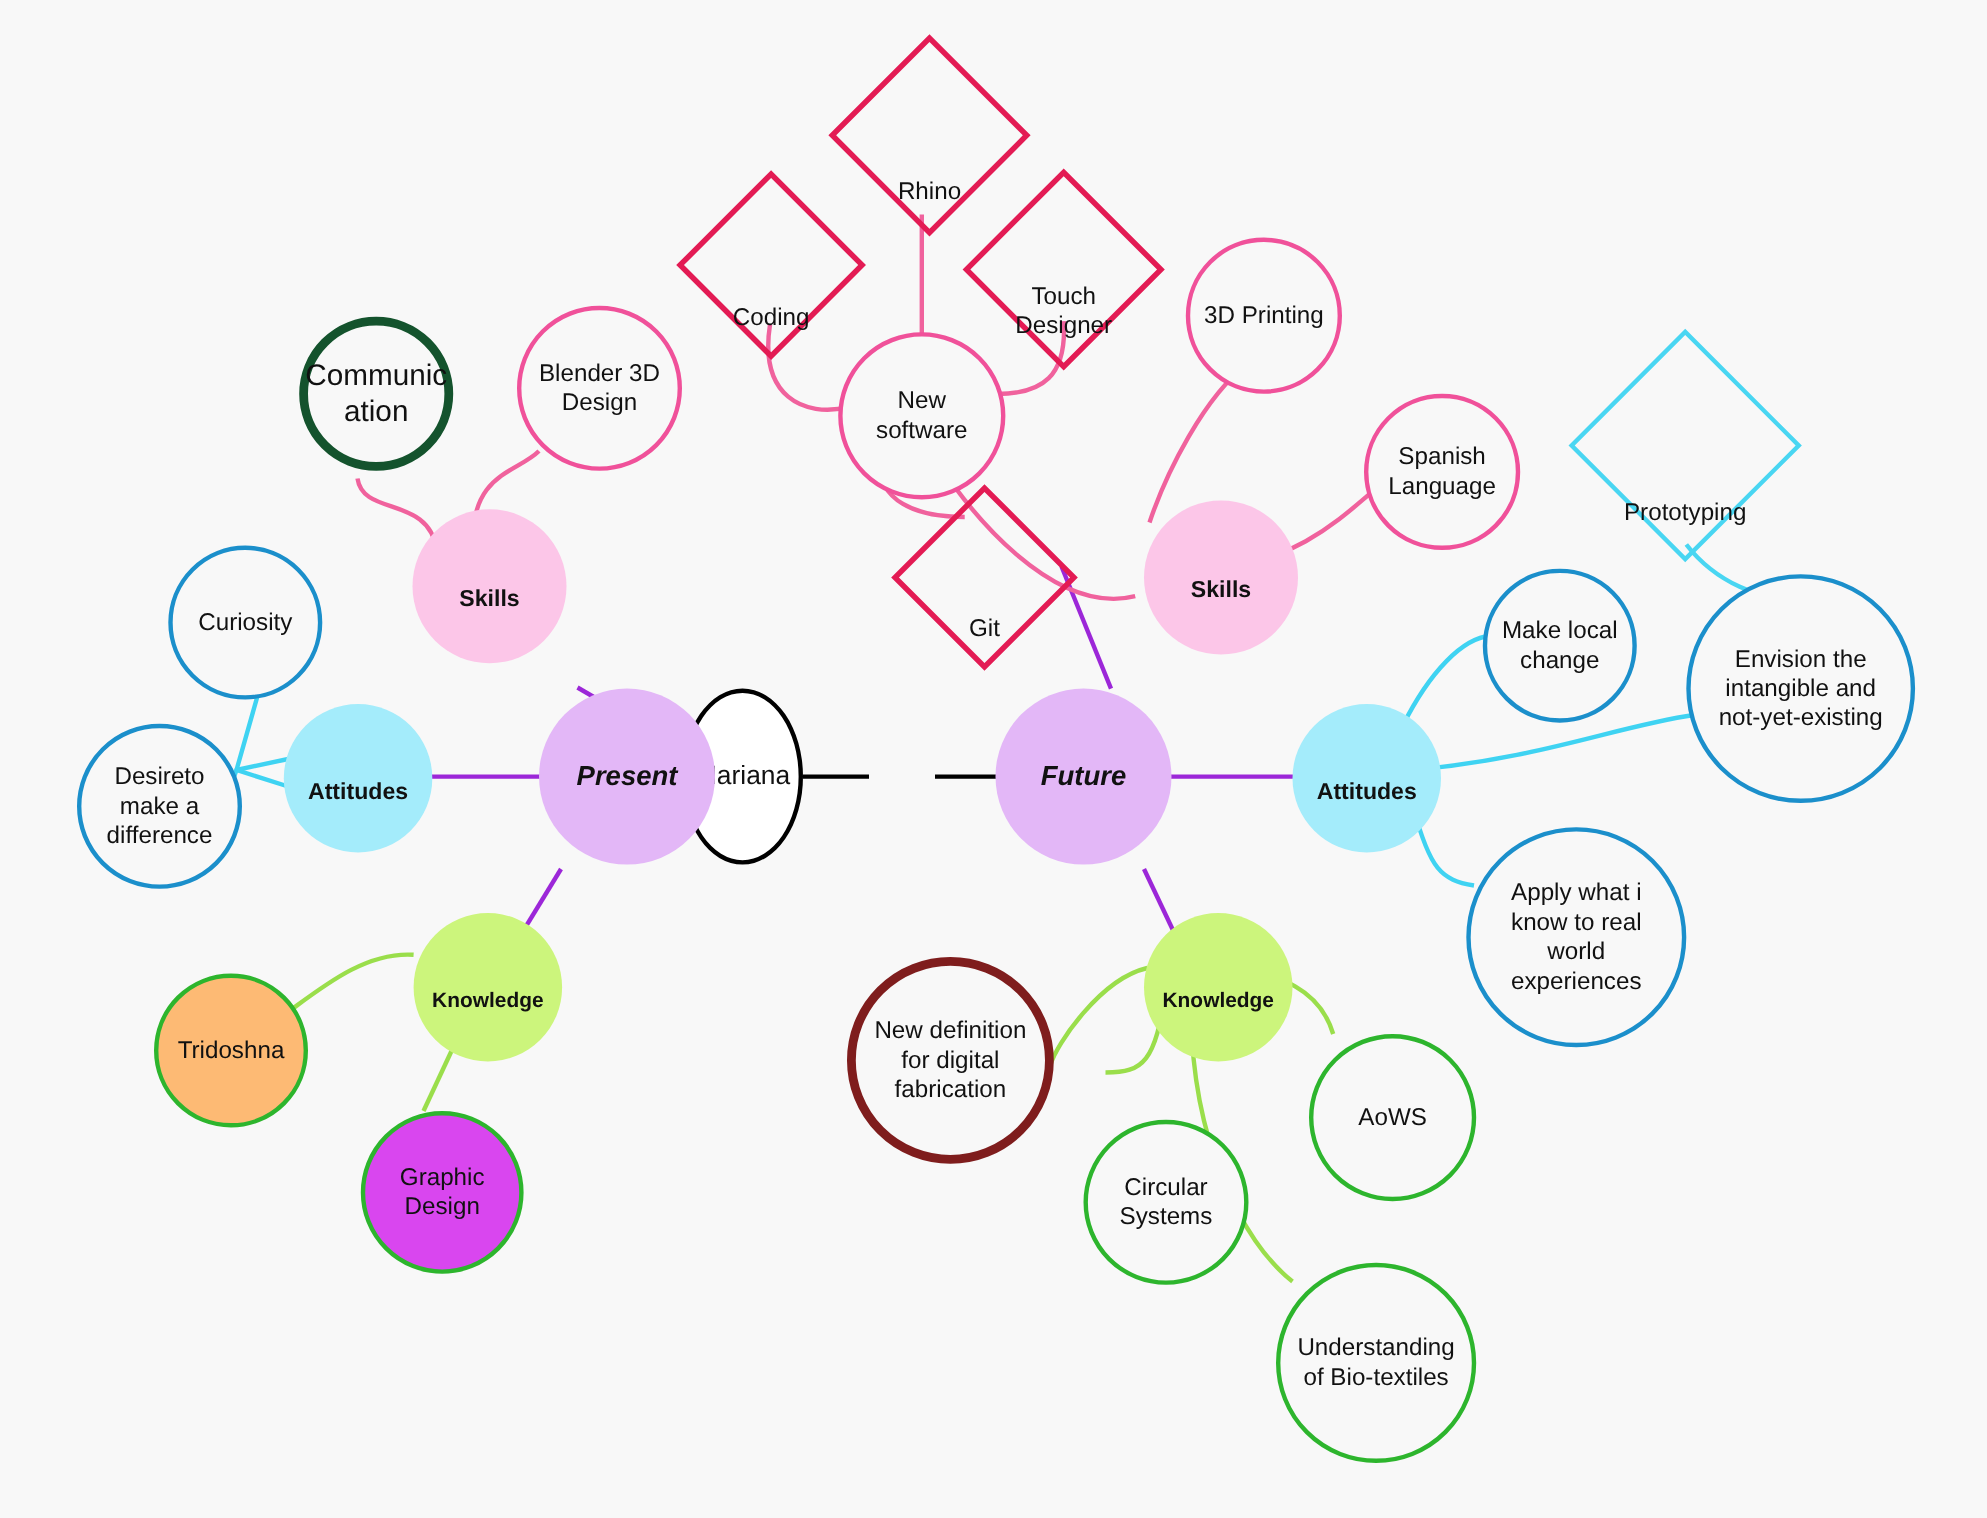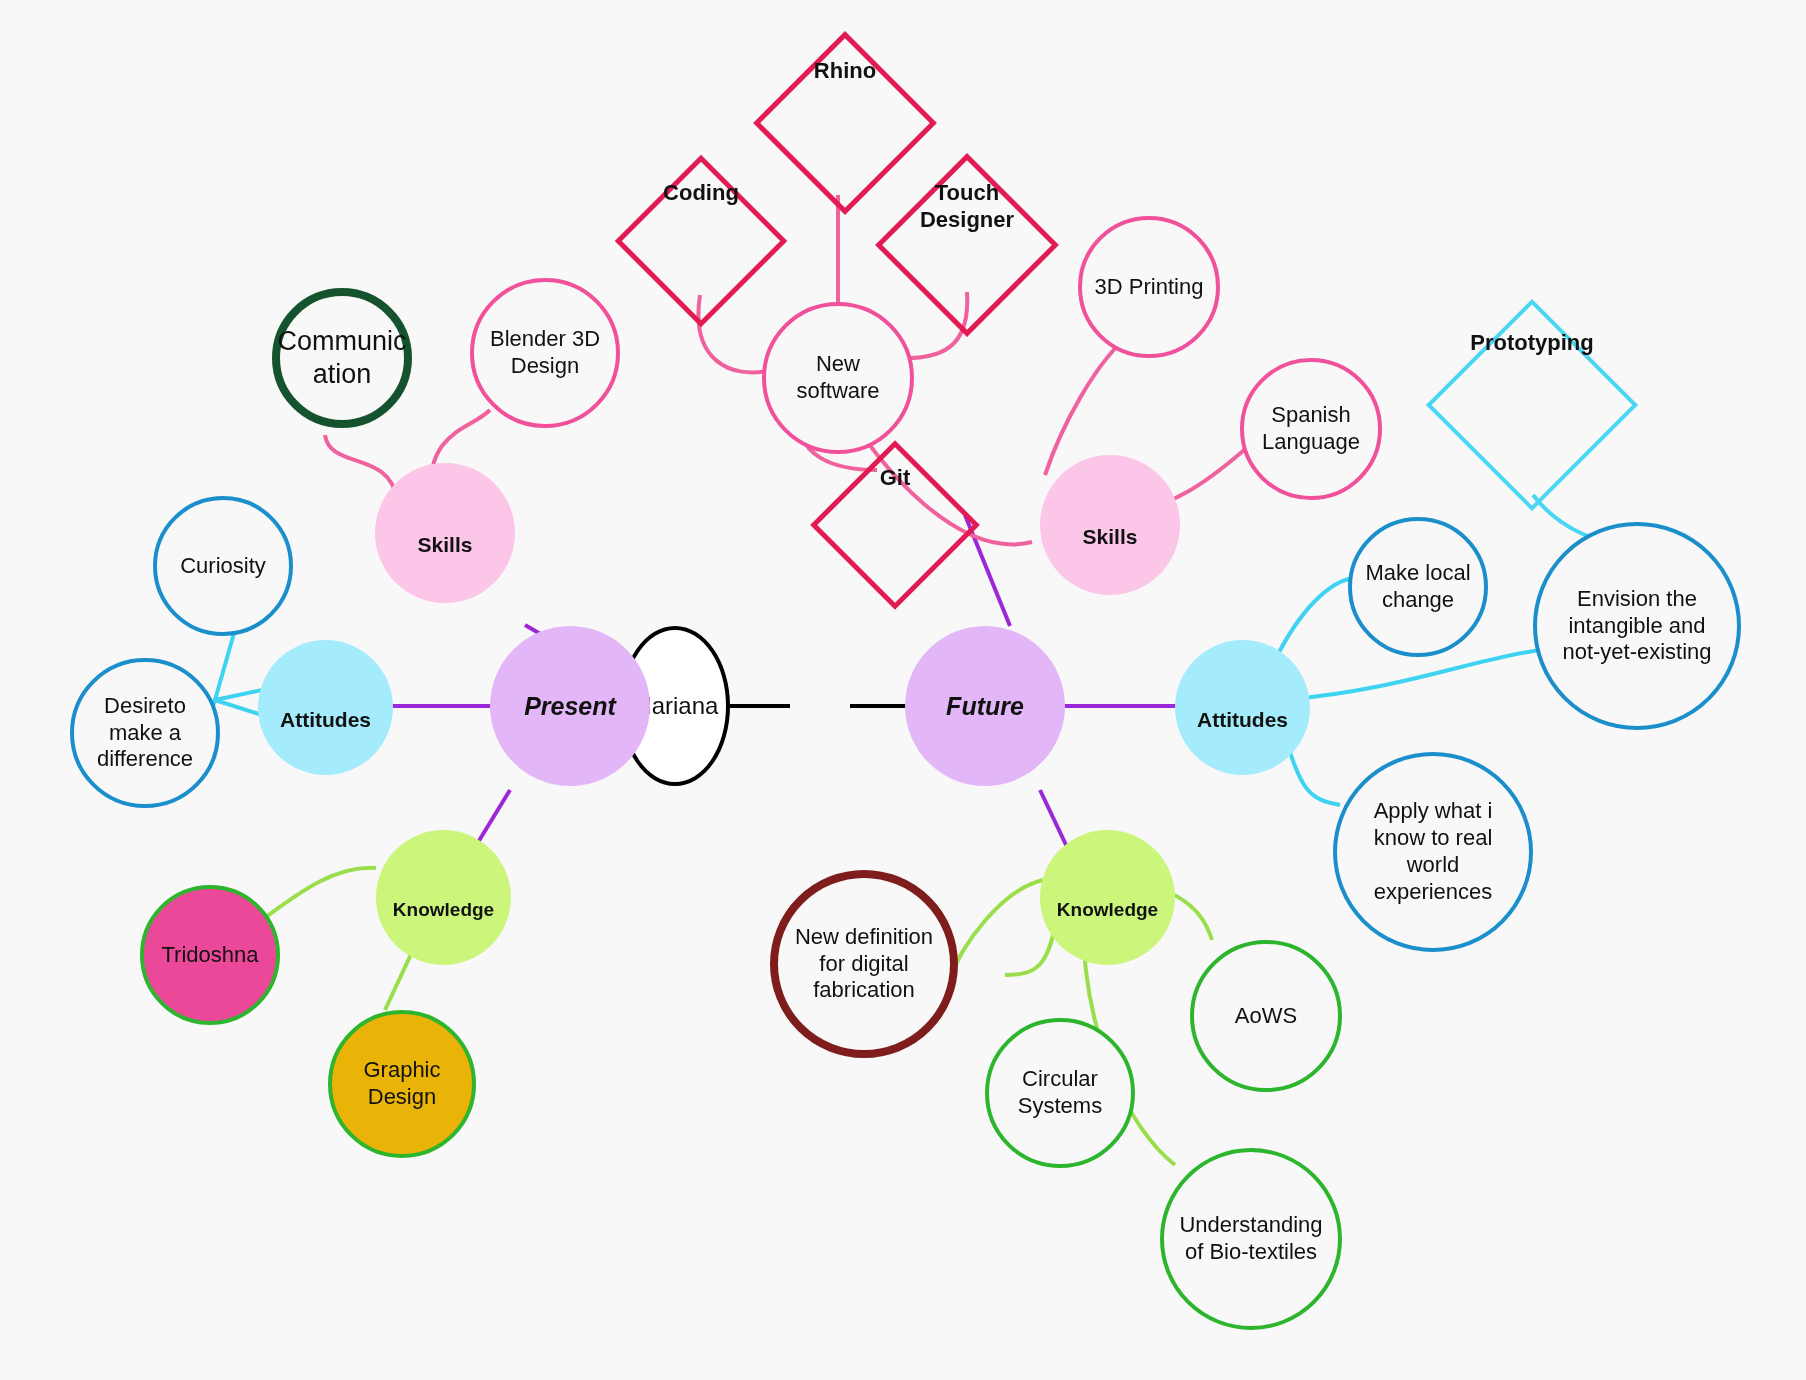--- a/index.html
+++ b/index.html
@@ -47,27 +47,26 @@
     transform: rotate(45deg);
     box-sizing: border-box;
     background: transparent;
   }
   .diamond-label {
     position: absolute;
     left: 0; top: 0;
     width: 100%;
     height: 100%;
     display: flex;
-    align-items: flex-start;
+    align-items: flex-end;
     justify-content: center;
     text-align: center;
     color: #111111;
     line-height: 1.22;
     box-sizing: border-box;
-    font-weight: bold;
   }
   .bold { font-weight: bold; margin-top: 24px; }
   .italicbold { font-weight: bold; font-style: italic; }
 </style>
 </head>
 <body>
 
 <div id="canvas">
 
   <svg id="edges" viewBox="0 0 1806 1380">
@@ -157,25 +156,25 @@
   </div>
 
   <div class="node circle" style="left:153px; top:496px; width:140px; height:140px; background:#f8f8f8; border:4px solid #1b8fcb; font-size:22px; padding:0 8px;">
     <span>Curiosity</span>
   </div>
 
   <div class="node circle" style="left:70px; top:658px; width:150px; height:150px; background:#f8f8f8; border:4px solid #1b8fcb; font-size:22px; padding:0 14px;">
     <span>Desireto make a difference</span>
   </div>
 
-  <div class="node circle" style="left:140px; top:885px; width:140px; height:140px; background:#ec4899; border:4px solid #2db52d; font-size:22px; padding:0 8px;">
+  <div class="node circle" style="left:140px; top:885px; width:140px; height:140px; background:#fdba74; border:4px solid #2db52d; font-size:22px; padding:0 8px;">
     <span>Tridoshna</span>
   </div>
 
-  <div class="node circle" style="left:328px; top:1010px; width:148px; height:148px; background:#eab308; border:4px solid #2db52d; font-size:22px; padding:0 14px;">
+  <div class="node circle" style="left:328px; top:1010px; width:148px; height:148px; background:#d946ef; border:4px solid #2db52d; font-size:22px; padding:0 14px;">
     <span>Graphic Design</span>
   </div>
 
   <div class="node circle" style="left:762px; top:302px; width:152px; height:152px; background:#f8f8f8; border:4px solid #f0519a; font-size:22px; padding:0 12px;">
     <span>New software</span>
   </div>
 
   <div class="node circle" style="left:1078px; top:216px; width:142px; height:142px; background:#f8f8f8; border:4px solid #f0519a; font-size:22px; padding:0 6px;">
     <span>3D Printing</span>
   </div>

